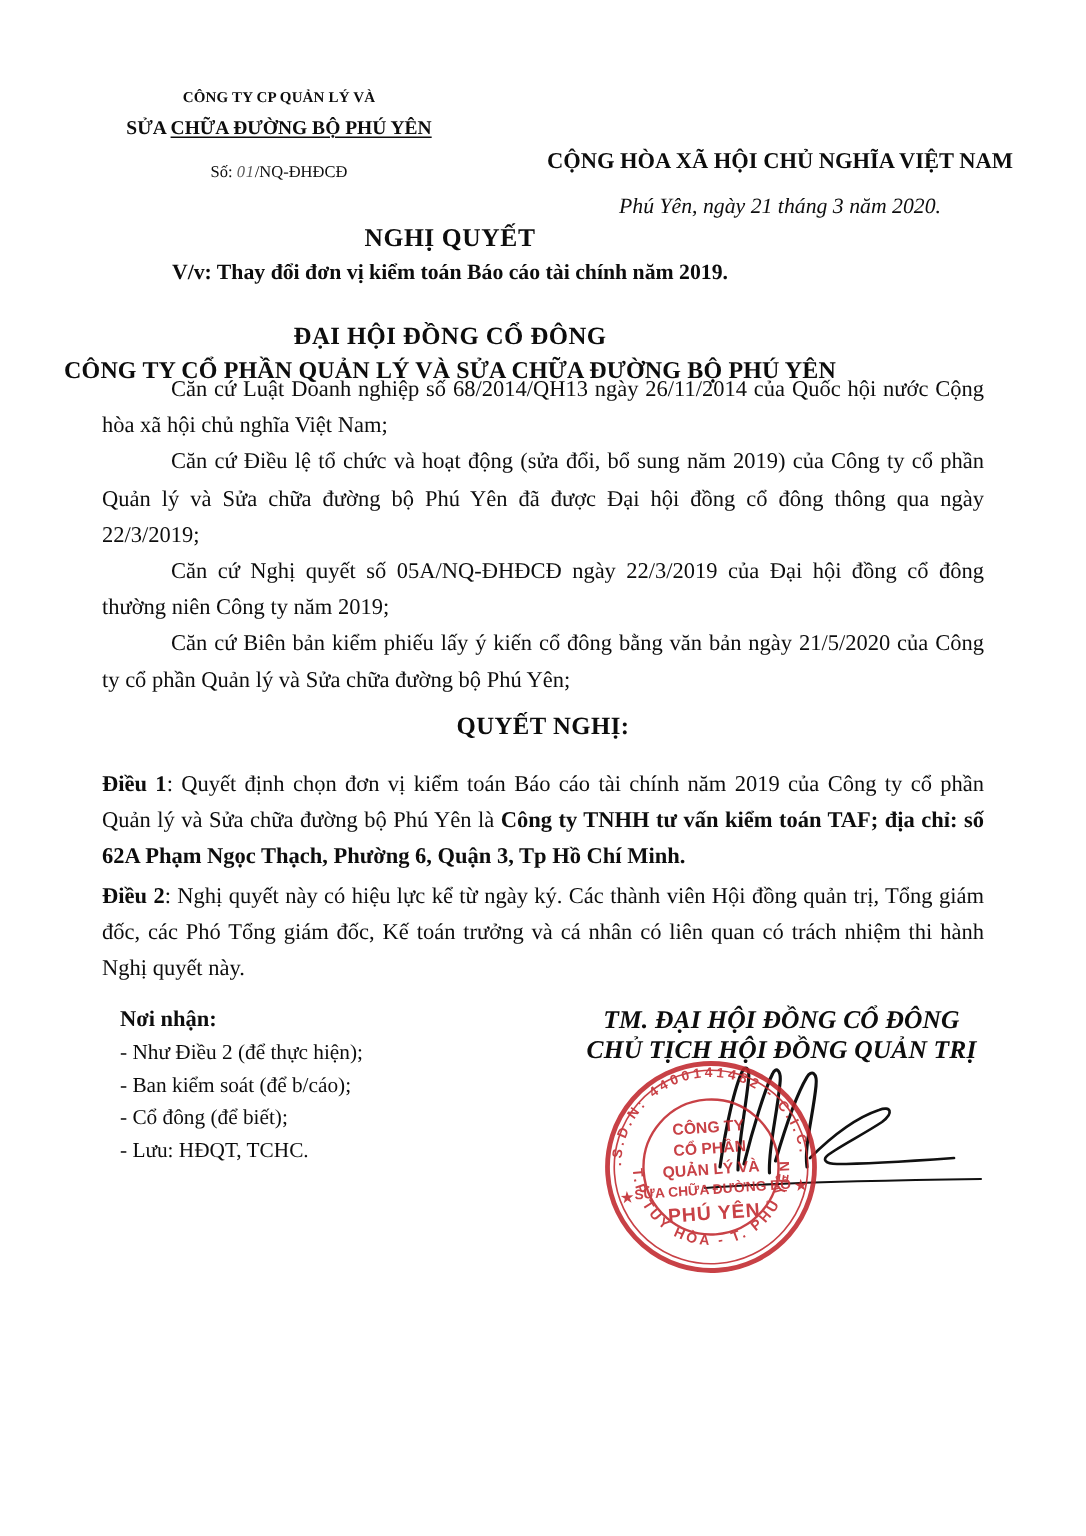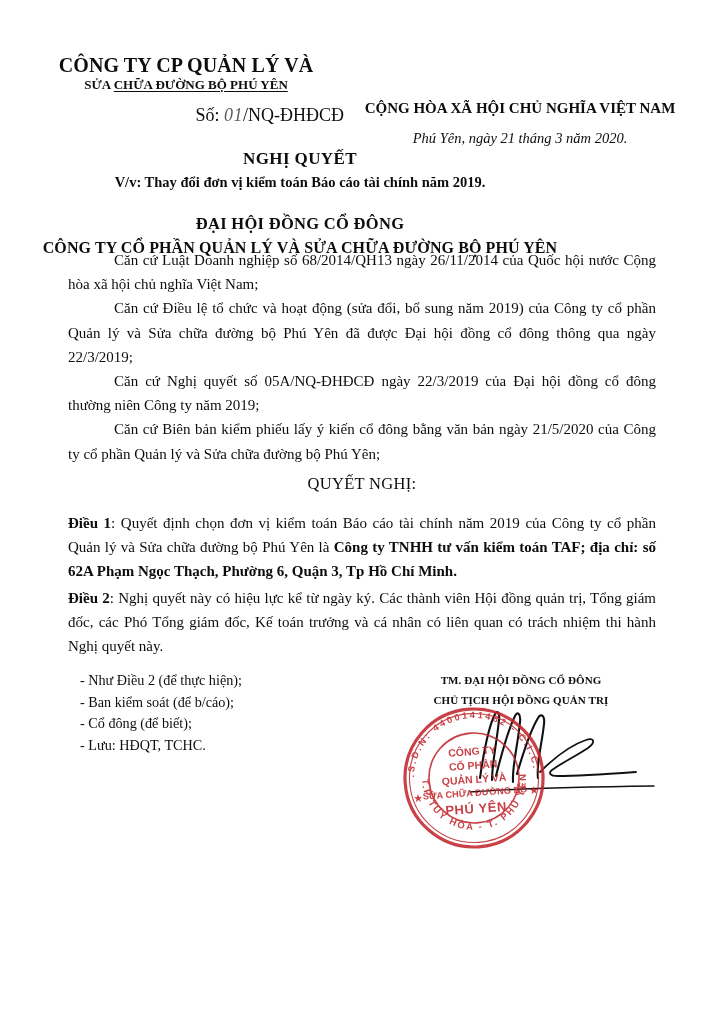--- a/index.html
+++ b/index.html
@@ -31,39 +31,38 @@
   .hdr-left {
     width: 316px;
     margin-left: 28px;
     text-align: center;
   }
   .hdr-right {
     width: 352px;
     text-align: center;
   }
   .org-line1 {
-    font-size: 20px;
+    font-size: 10px;
     font-weight: bold;
     letter-spacing: .1px;
     line-height: 19px;
     white-space: nowrap;
   }
   .org-line2 {
     font-size: 13px;
     font-weight: bold;
     line-height: 19px;
     white-space: nowrap;
   }
   .org-line2 .u { text-decoration: underline; text-underline-offset: 2px; }
   .doc-no {
-    font-size: 18px;
+    font-size: 11px;
     margin-top: 12px;
     line-height: 18px;
     white-space: nowrap;
-    text-align: right;
   }
   .doc-no .num {
     font-style: italic;
     color: #5c5c5c;
     letter-spacing: .5px;
   }
   .nation-line1 {
     font-size: 15px;
     font-weight: bold;
     line-height: 20px;
@@ -143,21 +142,21 @@
   }
 
   
   .quyetnghi {
     position: absolute;
     top: 474px;
     left: 0;
     width: 724px;
     text-align: center;
     font-size: 16.5px;
-    font-weight: normal;
+    font-weight: bold;
     letter-spacing: .3px;
   }
 
   .articles {
     position: absolute;
     top: 511px;
     left: 68px;
     width: 588px;
   }
   .article {
@@ -186,25 +185,26 @@
   }
 
   .signblock {
     position: absolute;
     top: 670px;
     left: 376px;
     width: 290px;
     text-align: center;
   }
   .sign-l1, .sign-l2 {
-    font-size: 11px;
+    font-size: 17px;
     font-weight: bold;
     line-height: 20px;
     letter-spacing: .1px;
     white-space: nowrap;
+    font-style: italic;
   }
 
   
   .sig-ink {
     position: absolute;
     top: 706px;
     left: 468px;
     width: 210px;
     height: 100px;
     pointer-events: none;
@@ -258,20 +258,21 @@
 
   <div class="articles">
 
     <p class="article"><span class="bold">Điều 1</span><span>: </span><span>Quyết định chọn đơn vị kiểm toán Báo cáo tài chính năm 2019 của Công ty cổ phần Quản lý và Sửa chữa đường bộ Phú Yên là </span><span class="bold">Công ty TNHH tư vấn kiểm toán TAF; địa chỉ: số 62A Phạm Ngọc Thạch, Phường 6, Quận 3, Tp Hồ Chí Minh.</span></p>
 
     <p class="article"><span class="bold">Điều 2</span><span>: </span><span>Nghị quyết này có hiệu lực kể từ ngày ký. Các thành viên Hội đồng quản trị, Tổng giám đốc, các Phó Tổng giám đốc, Kế toán trưởng và cá nhân có liên quan có trách nhiệm thi hành Nghị quyết này.</span></p>
 
   </div>
 
   <div class="recipients">
+    <div class="rcp-title">Nơi nhận:</div>
     <div class="rcp-item">- Như Điều 2 (để thực hiện);</div>
     <div class="rcp-item">- Ban kiểm soát (để b/cáo);</div>
     <div class="rcp-item">- Cổ đông (để biết);</div>
     <div class="rcp-item">- Lưu: HĐQT, TCHC.</div>
   </div>
 
   <div class="signblock">
     <div class="sign-l1">TM. ĐẠI HỘI ĐỒNG CỔ ĐÔNG</div>
     <div class="sign-l2">CHỦ TỊCH HỘI ĐỒNG QUẢN TRỊ</div>
   </div>

